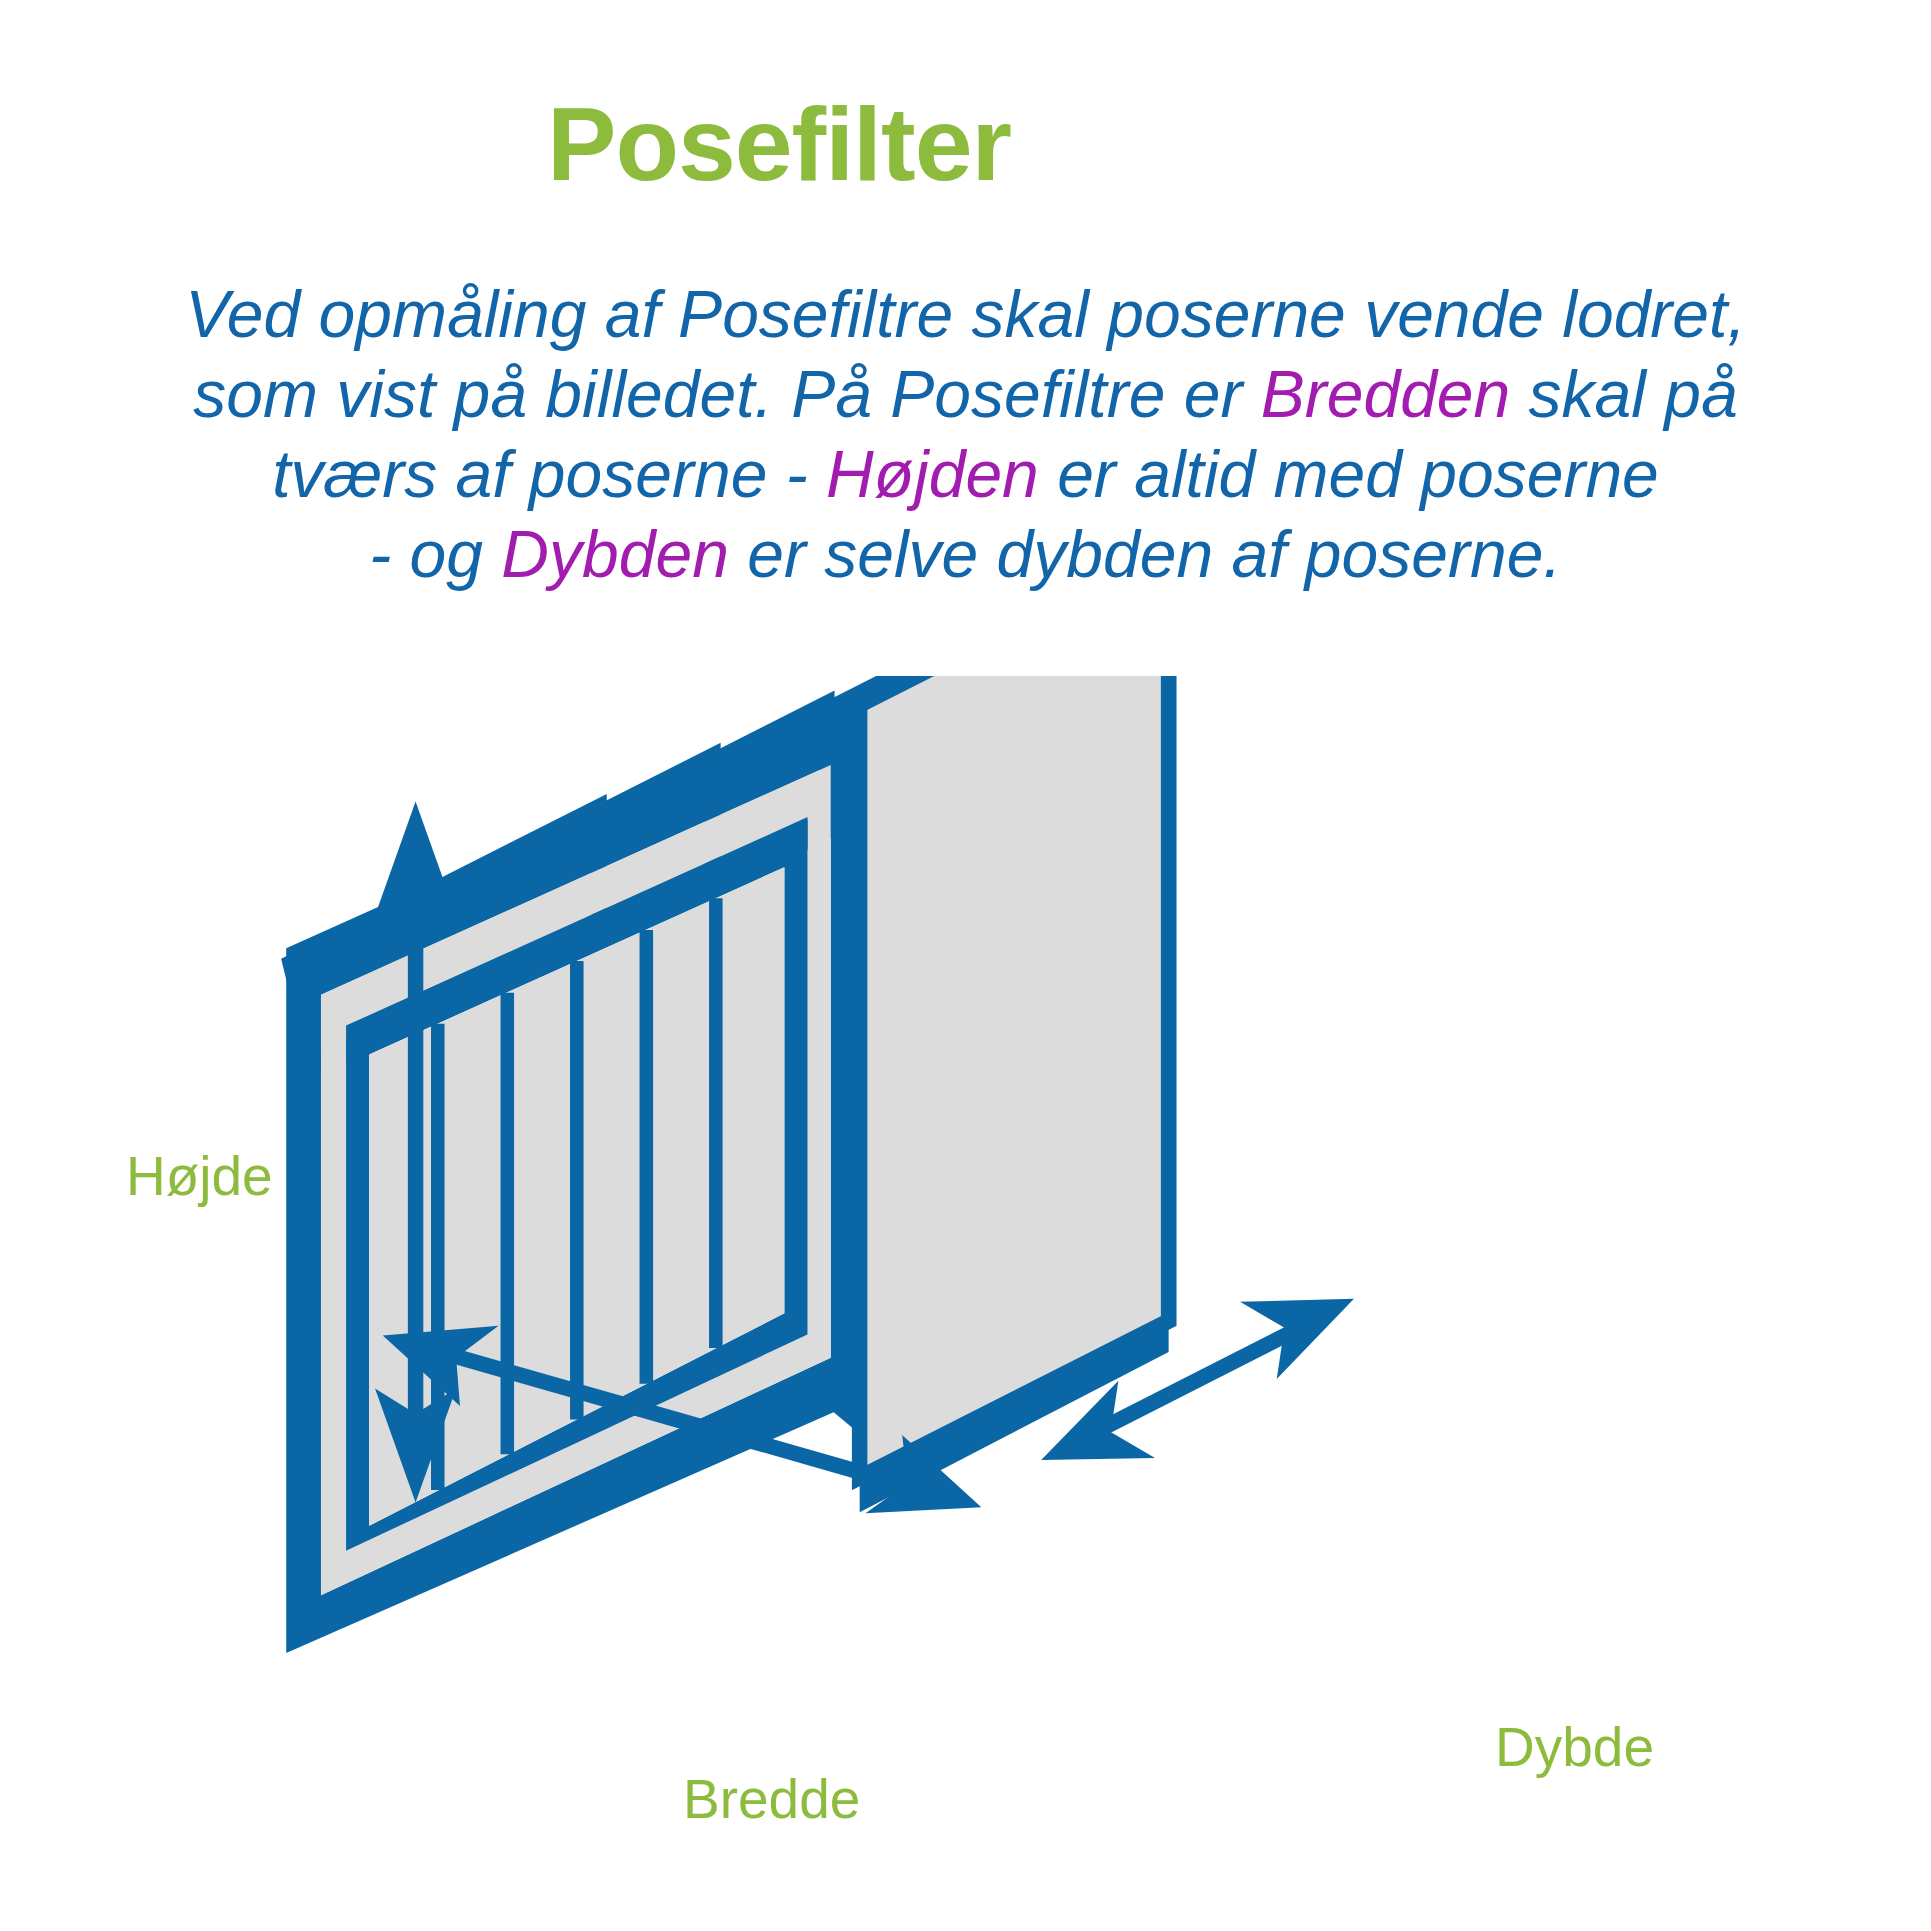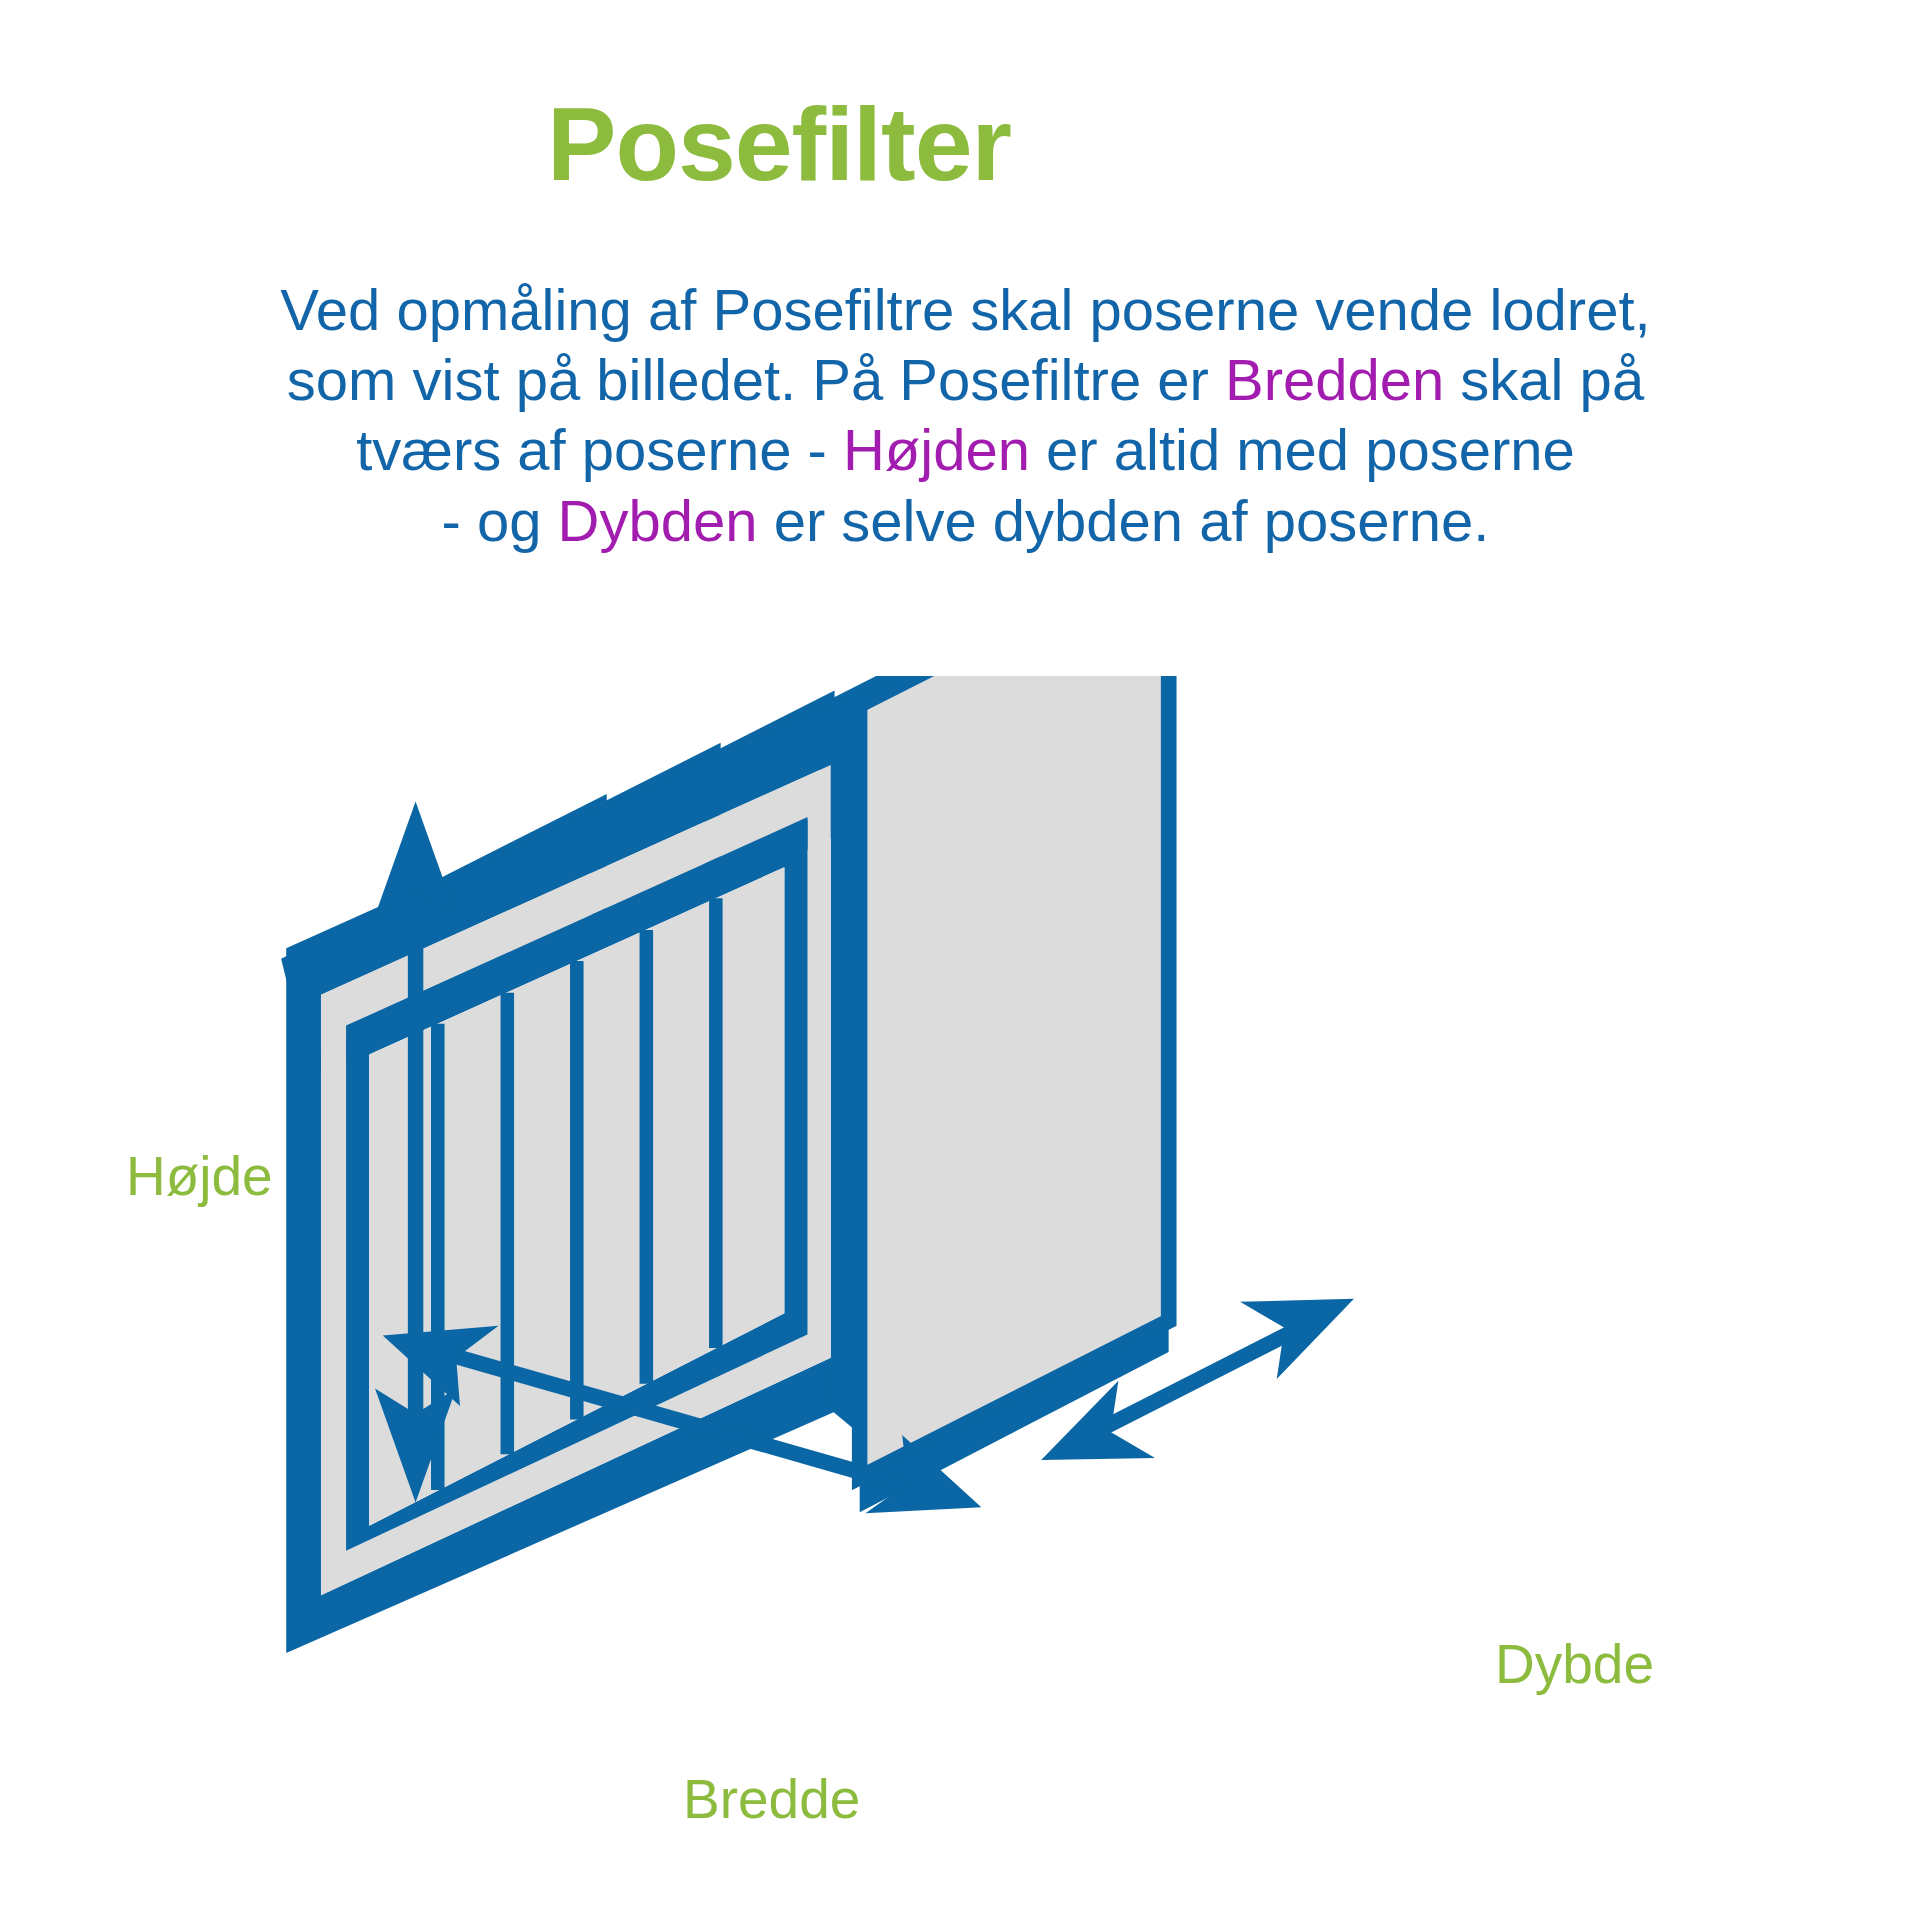--- a/index.html
+++ b/index.html
@@ -30,24 +30,25 @@
     line-height: 1.0;
   }
 
   
   #intro {
     position: absolute;
     top: 275px;
     left: 87px;
     width: 1757px;
     text-align: center;
-    font-size: 58px;
+    font-size: 66px;
     line-height: 1.21;
     color: #1265A8;
     font-weight: normal;
+    font-style: italic;
   }
   #intro .g { color: #a21caf; }
   #intro .line { display: block; white-space: nowrap; }
 
   
   #diagram {
     position: absolute;
     top: 676px;
     left: 97px;
     width: 1786px;
@@ -59,21 +60,21 @@
   .dim-label {
     position: absolute;
     color: #8CBB3E;
     font-size: 55px;
     font-weight: normal;
     line-height: 1;
     white-space: nowrap;
   }
   #label-hojde  { left: 126px;  top: 1149px; }
   #label-bredde { left: 683px;  top: 1772px; }
-  #label-dybde  { left: 1495px; top: 1637px; }
+  #label-dybde  { left: 1495px; top: 1720px; }
 </style>
 </head>
 <body>
 
 <div id="page">
 
   <div id="title">Posefilter</div>
 
   <div id="intro">
     <span class="line">

